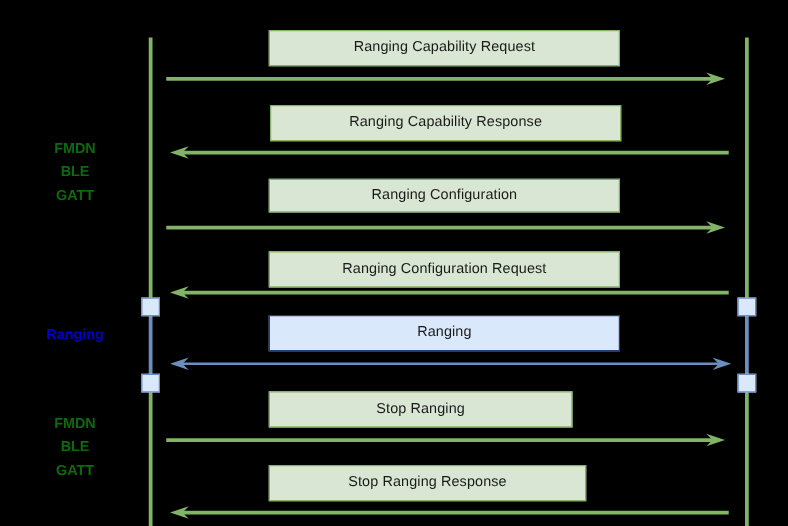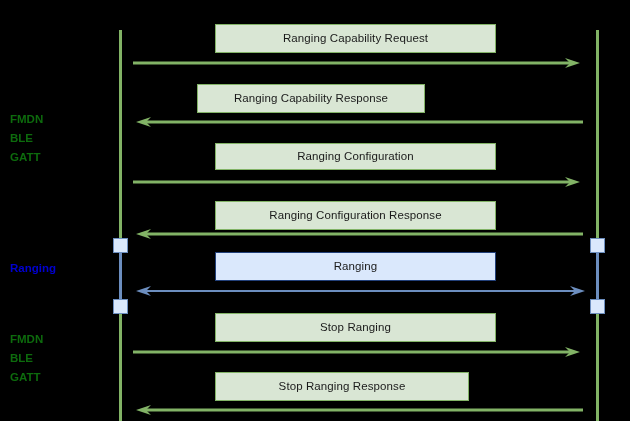--- a/index.html
+++ b/index.html
@@ -62,20 +62,21 @@
   
   .arrow {
     position: absolute;
     height: 12px;
   }
   .arrow svg { display: block; overflow: visible; }
 
   
   .phase-label {
     position: absolute;
+    text-align: center;
     font-size: 11.5px;
     font-weight: bold;
     line-height: 19px;
     white-space: pre-line;
   }
   .phase-label.green { color: #0d6b0d; }
   .phase-label.blue  { color: #0000d0; }
 </style>
 </head>
 <body>
@@ -106,54 +107,54 @@
 GATT</div>
 
   <div class="msg-box green" style="left:215px; top:24px; width:281px; height:29px;">Ranging Capability Request</div>
   <div class="arrow" style="left:133px; top:57px; width:450px;">
     <svg width="450" height="12" viewBox="0 0 450 12">
       <line x1="0" y1="6" x2="440" y2="6" stroke="#82b366" stroke-width="3"></line>
       <path d="M 432 1 L 447 6 L 432 11 L 437 6 Z" fill="#82b366"></path>
     </svg>
   </div>
 
-  <div class="msg-box green" style="left:197px; top:84px; width:228px; height:29px;">Ranging Capability Response</div>
+  <div class="msg-box green" style="left:216px; top:84px; width:281px; height:29px;">Ranging Capability Response</div>
   <div class="arrow" style="left:133px; top:116px; width:450px;">
     <svg width="450" height="12" viewBox="0 0 450 12">
       <line x1="10" y1="6" x2="450" y2="6" stroke="#82b366" stroke-width="3"></line>
       <path d="M 18 1 L 3 6 L 18 11 L 13 6 Z" fill="#82b366"></path>
     </svg>
   </div>
 
   <div class="msg-box green" style="left:215px; top:143px; width:281px; height:27px;">Ranging Configuration</div>
   <div class="arrow" style="left:133px; top:176px; width:450px;">
     <svg width="450" height="12" viewBox="0 0 450 12">
       <line x1="0" y1="6" x2="440" y2="6" stroke="#82b366" stroke-width="3"></line>
       <path d="M 432 1 L 447 6 L 432 11 L 437 6 Z" fill="#82b366"></path>
     </svg>
   </div>
 
-  <div class="msg-box green" style="left:215px; top:201px; width:281px; height:29px;">Ranging Configuration Response</div>
+  <div class="msg-box green" style="left:215px; top:201px; width:281px; height:29px;">Ranging Configuration Request</div>
   <div class="arrow" style="left:133px; top:228px; width:450px;">
     <svg width="450" height="12" viewBox="0 0 450 12">
       <line x1="10" y1="6" x2="450" y2="6" stroke="#82b366" stroke-width="3"></line>
       <path d="M 18 1 L 3 6 L 18 11 L 13 6 Z" fill="#82b366"></path>
     </svg>
   </div>
 
   <div class="msg-box blue" style="left:215px; top:252px; width:281px; height:29px;">Ranging</div>
   <div class="arrow" style="left:133px; top:285px; width:455px;">
     <svg width="455" height="12" viewBox="0 0 455 12">
       <line x1="10" y1="6" x2="447" y2="6" stroke="#6c8ebf" stroke-width="2"></line>
       <path d="M 18 1 L 3 6 L 18 11 L 13 6 Z" fill="#6c8ebf"></path>
       <path d="M 437 1 L 452 6 L 437 11 L 442 6 Z" fill="#6c8ebf"></path>
     </svg>
   </div>
 
-  <div class="msg-box green" style="left:215px; top:313px; width:281px; height:29px;">Stop Ranging</div>
+  <div class="msg-box green" style="left:215px; top:313px; width:243px; height:29px;">Stop Ranging</div>
   <div class="arrow" style="left:133px; top:346px; width:450px;">
     <svg width="450" height="12" viewBox="0 0 450 12">
       <line x1="0" y1="6" x2="440" y2="6" stroke="#82b366" stroke-width="3"></line>
       <path d="M 432 1 L 447 6 L 432 11 L 437 6 Z" fill="#82b366"></path>
     </svg>
   </div>
 
   <div class="msg-box green" style="left:215px; top:372px; width:254px; height:29px;">Stop Ranging Response</div>
   <div class="arrow" style="left:133px; top:404px; width:450px;">
     <svg width="450" height="12" viewBox="0 0 450 12">

